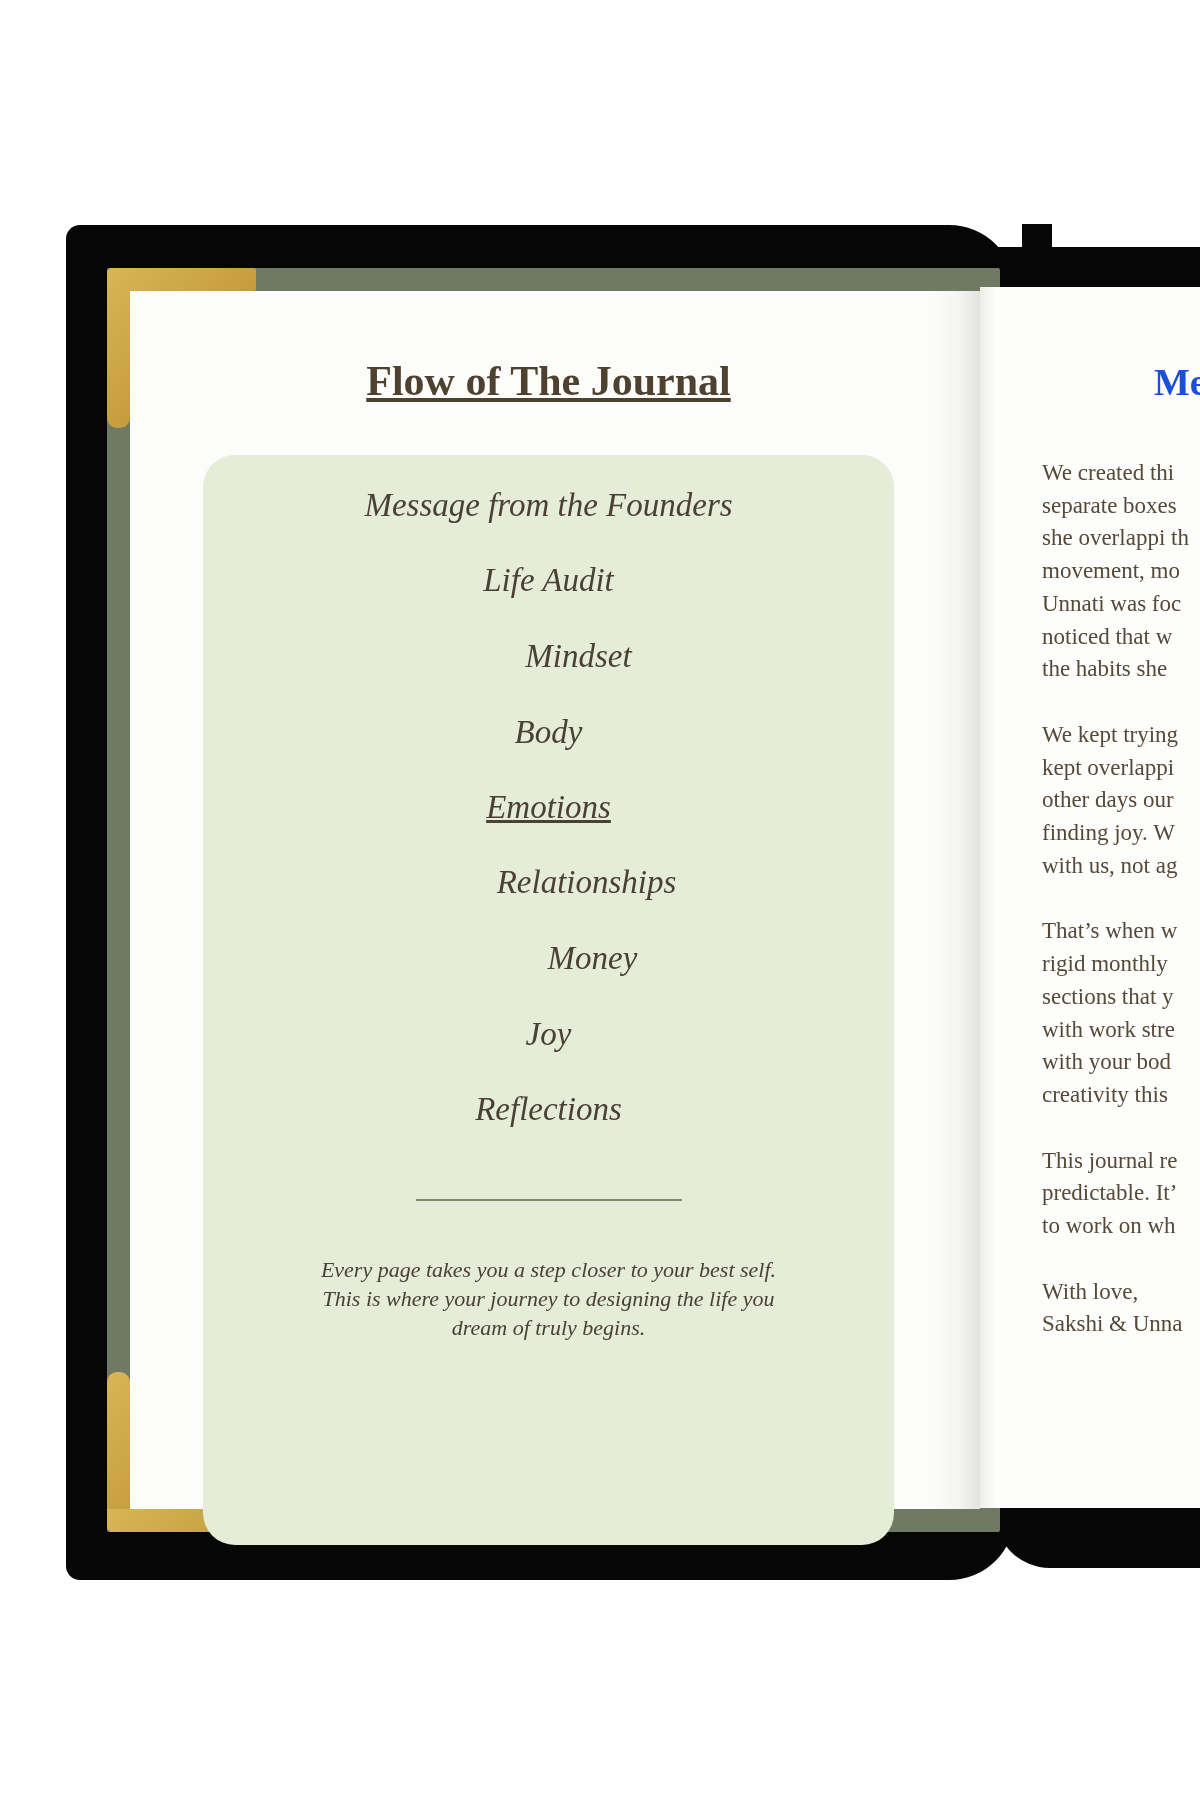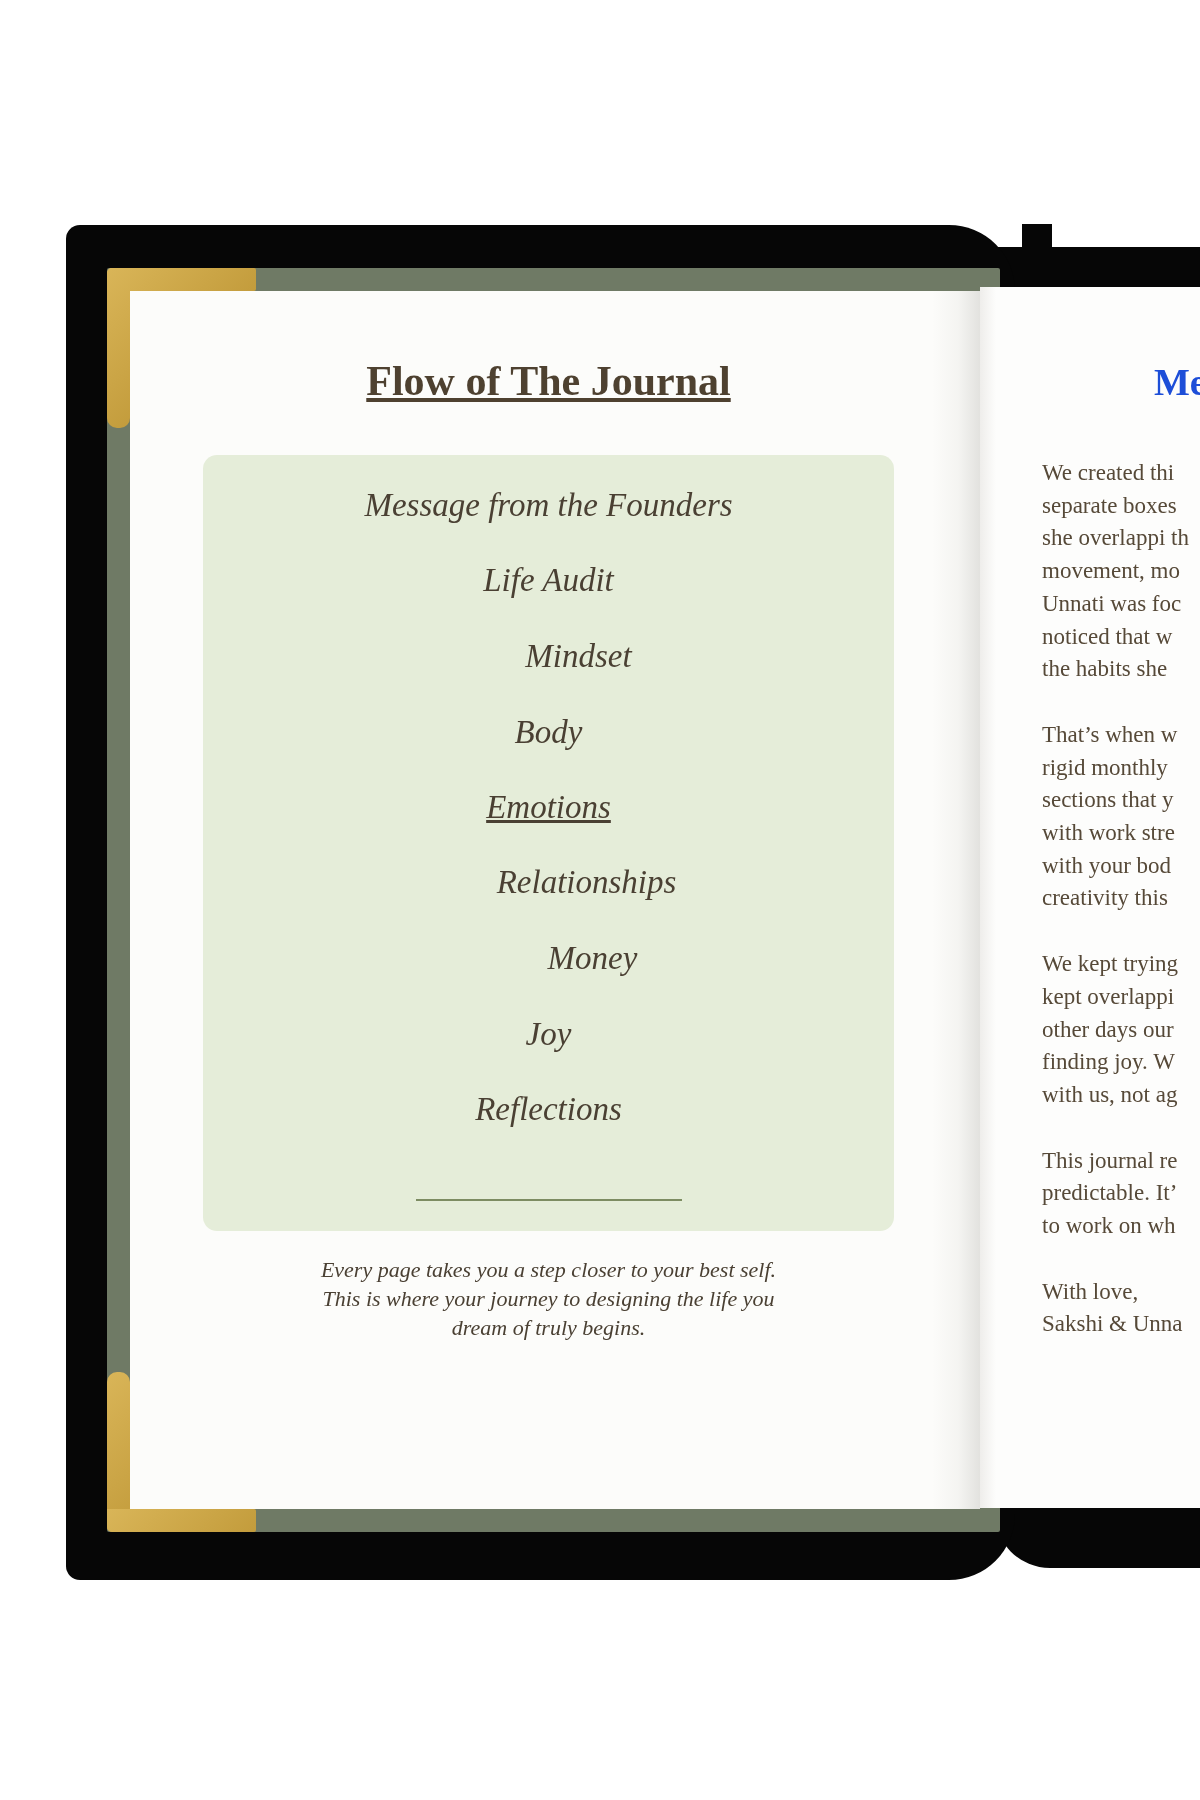--- a/index.html
+++ b/index.html
@@ -24,22 +24,22 @@
   .gold-bl-v{left:107px;top:1372px;width:23px;height:160px;border-radius:10px 10px 0 5px;}
   .gold-bl-h{left:107px;top:1509px;width:149px;height:23px;border-radius:0 2px 2px 5px;}
 
   
   .page-left{position:absolute;left:130px;top:291px;width:850px;height:1218px;background:#fcfcfa;}
   .page-left-shadow{position:absolute;right:0;top:0;width:48px;height:100%;
     background:linear-gradient(to right,rgba(100,95,82,0) 0%,rgba(100,95,82,0.05) 55%,rgba(70,66,55,0.14) 100%);}
   .left-title{position:absolute;left:73px;top:65px;width:691px;text-align:center;
     font-size:42px;font-weight:bold;color:#4e4130;line-height:50px;text-decoration:underline;}
 
-  .flow-box{position:absolute;left:73px;top:164px;width:691px;height:776px;
-    background:#e5edd9;border-radius:14px;}
+  .flow-box{position:absolute;left:73px;top:164px;width:691px;height:1090px;
+    background:#e5edd9;border-radius:32px;}
   .flow-item{position:absolute;left:0;width:100%;height:44px;line-height:44px;text-align:center;
     font-style:italic;font-size:33px;color:#4a4033;}
   .fi-0{top:28px;} .fi-1{top:103px;} .fi-2{top:179px;margin-left:30px;} .fi-3{top:255px;} .fi-4{top:330px;text-decoration:underline;}
   .fi-5{top:405px;padding-left:38px;} .fi-6{top:481px;margin-left:44px;} .fi-7{top:557px;} .fi-8{top:632px;}
   .flow-divider{position:absolute;top:744px;left:50%;width:266px;margin-left:-133px;height:2px;background:#7d8c62;}
   .flow-caption{position:absolute;top:800px;left:0;width:100%;text-align:center;
     font-style:italic;font-size:22px;line-height:29px;color:#4a4033;}
 
   
   .page-right{position:absolute;left:980px;top:287px;width:230px;height:1221px;background:#fdfdfc;}
@@ -101,33 +101,33 @@
       <div class="para">
         <div class="bline">We created thi</div>
         <div class="bline">separate boxes</div>
         <div class="bline">she overlappi th</div>
         <div class="bline">movement, mo</div>
         <div class="bline">Unnati was foc</div>
         <div class="bline">noticed that w</div>
         <div class="bline">the habits she</div>
       </div>
       <div class="para">
+        <div class="bline">We kept trying</div>
+        <div class="bline">kept overlappi</div>
+        <div class="bline">other days our</div>
+        <div class="bline">finding joy. W</div>
+        <div class="bline">with us, not ag</div>
+      </div>
+      <div class="para">
         <div class="bline">That’s when w</div>
         <div class="bline">rigid monthly</div>
         <div class="bline">sections that y</div>
         <div class="bline">with work stre</div>
         <div class="bline">with your bod</div>
         <div class="bline">creativity this</div>
-      </div>
-      <div class="para">
-        <div class="bline">We kept trying</div>
-        <div class="bline">kept overlappi</div>
-        <div class="bline">other days our</div>
-        <div class="bline">finding joy. W</div>
-        <div class="bline">with us, not ag</div>
       </div>
       <div class="para">
         <div class="bline">This journal re</div>
         <div class="bline">predictable. It’</div>
         <div class="bline">to work on wh</div>
       </div>
       <div class="para">
         <div class="bline">With love,</div>
         <div class="bline">Sakshi &amp; Unna</div>
       </div>

